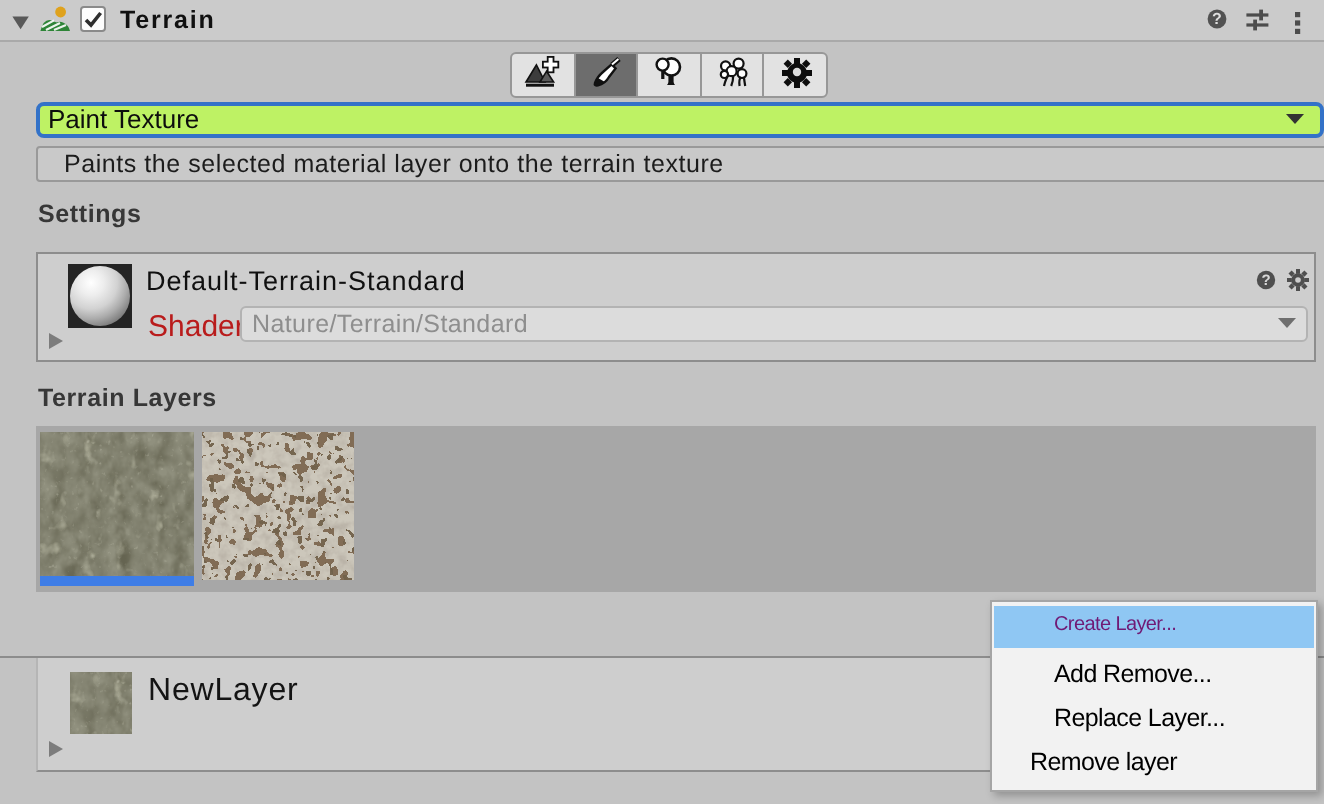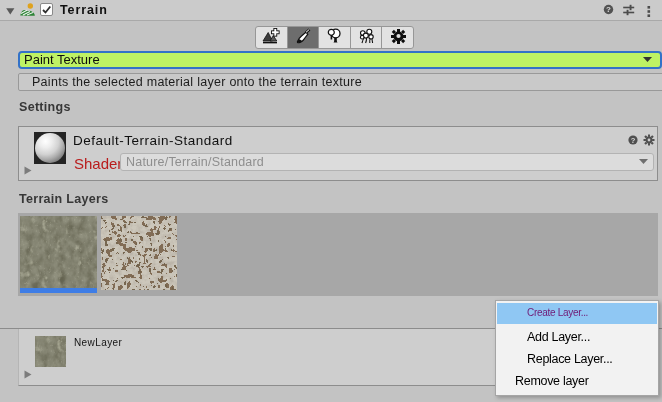--- a/index.html
+++ b/index.html
@@ -206,23 +206,23 @@
 <div class="abs" style="left:0;top:328px;width:662px;height:1px;background:#8c8c8c;"></div>
 
 <div class="abs" style="left:18px;top:329px;width:638px;height:56px;background:#cecece;border-bottom:1px solid #8d8d8d;border-left:1px solid #b5b5b5;border-right:1px solid #b5b5b5;"></div>
 <svg class="abs" style="left:35px;top:336px;" width="31" height="31">
   <rect width="31" height="31" fill="#656451"></rect>
   <rect width="31" height="31" filter="url(#grassStreak)"></rect>
   <rect width="31" height="31" filter="url(#grassDark)"></rect>
   <rect width="31" height="31" filter="url(#grassLight)" opacity="0.78"></rect>
   <rect width="31" height="31" filter="url(#grassGrain)" opacity="0.5"></rect>
 </svg>
-<div class="abs" style="left:74px;top:336.5px;font-size:10px;letter-spacing:0.4px;color:#141414;">NewLayer</div>
+<div class="abs" style="left:74px;top:336.5px;font-size:16px;letter-spacing:0.4px;color:#141414;">NewLayer</div>
 <svg class="abs" style="left:24px;top:370px;" width="8" height="9">
     <polygon points="0.5,0.5 7.5,4.5 0.5,8.5" fill="#7c7c7c"></polygon>
   </svg>
 
 <div class="abs" style="left:495px;top:300px;width:162px;height:94px;background:#f2f2f2;border:1px solid #a5a5a5;box-shadow:2px 2px 4px rgba(0,0,0,0.25);"></div>
 <div class="abs" style="left:497px;top:303px;width:160px;height:20.5px;background:#8fc7f3;"></div>
 <div class="abs" style="left:527px;top:306.5px;font-size:10px;letter-spacing:-0.3px;color:#701a75;">Create Layer...</div>
-<div class="abs" style="left:527px;top:329.5px;font-size:12.5px;letter-spacing:-0.3px;color:#000;">Add Layer...</div>
+<div class="abs" style="left:527px;top:329.5px;font-size:12.5px;letter-spacing:-0.3px;color:#000;">Add Remove...</div>
 <div class="abs" style="left:527px;top:352px;font-size:12.5px;letter-spacing:-0.3px;color:#000;">Replace Layer...</div>
 <div class="abs" style="left:515px;top:374px;font-size:12.5px;letter-spacing:-0.3px;color:#000;">Remove layer</div>
 
 </body></html>

